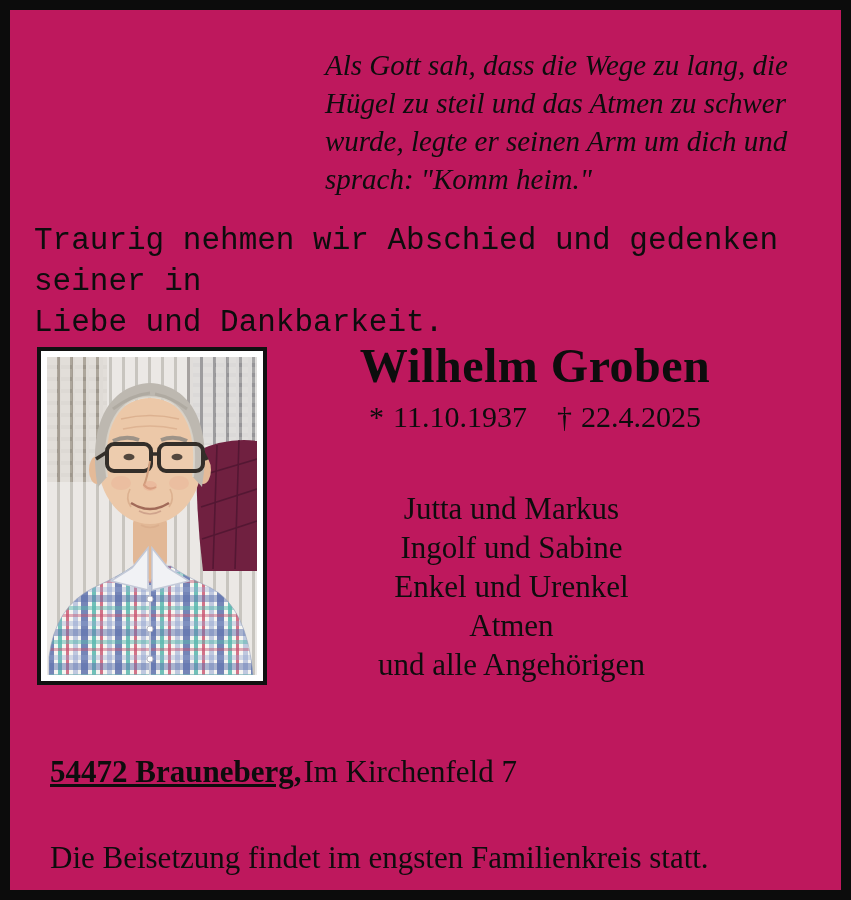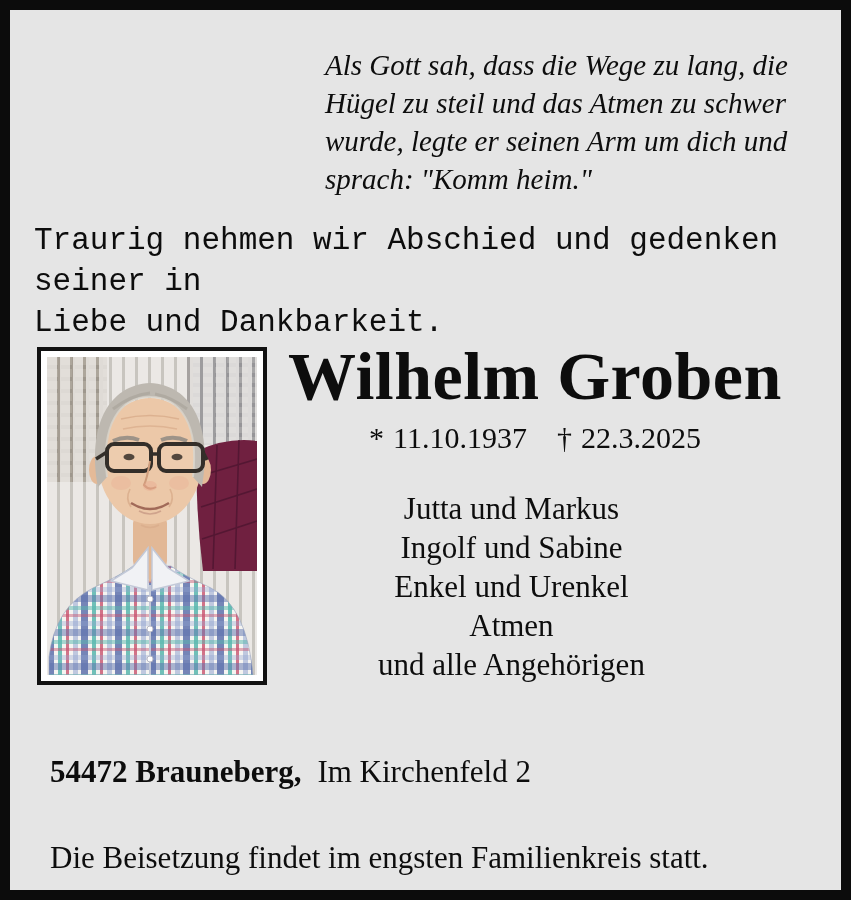--- a/index.html
+++ b/index.html
@@ -5,21 +5,21 @@
   html, body {
     margin: 0;
     padding: 0;
     background: #ffffff;
   }
   .page {
     position: relative;
     width: 851px;
     height: 900px;
     box-sizing: border-box;
-    background: #e5e5e5;
+    background: #be185d;
     border: 10px solid #0c0c0c;
     font-family: "Liberation Serif", "DejaVu Serif", serif;
     color: #0d0d0d;
     overflow: hidden;
   }
   .abs { position: absolute; }
 
   .quote {
     left: 315px;
     top: 36px;
@@ -56,21 +56,21 @@
     height: 318px;
   }
 
   .right-col {
     left: 255px;
     top: 331px;
     width: 540px;
     text-align: center;
   }
   .deceased-name {
-    font-size: 68px;
+    font-size: 48px;
     font-weight: bold;
     line-height: 1.05;
     letter-spacing: 0.5px;
     white-space: nowrap;
   }
   .dates {
     margin-top: 9px;
     font-size: 30px;
     white-space: nowrap;
   }
@@ -86,21 +86,22 @@
   }
 
   .address-line {
     left: 40px;
     top: 744px;
     font-size: 31px;
     white-space: nowrap;
   }
   .address-city {
     font-weight: bold;
-    margin-right: 16px;
+    margin-right: 2px;
+    text-decoration: underline;
   }
 
   .closing {
     left: 40px;
     top: 804px;
     font-size: 31px;
     white-space: nowrap;
     margin-top: 26px;
   }
 </style>
@@ -215,31 +216,31 @@
       <path d="M123,132 Q128,142 122,150" fill="none" stroke="#d8ab8a" stroke-width="1.6" opacity="0.8"></path>
       <path d="M84,146 Q103,158 122,146" fill="none" stroke="#a16a58" stroke-width="2.6"></path>
       <path d="M92,154 Q103,160 114,154" fill="none" stroke="#c89a84" stroke-width="1.6" opacity="0.8"></path>
       <path d="M94,168 Q103,173 112,168" fill="none" stroke="#d8ab8a" stroke-width="1.5" opacity="0.7"></path>
     </svg>
   </div>
 
   <div class="abs right-col">
     <div class="deceased-name">Wilhelm Groben</div>
     <div class="dates">
-      <span class="birth-group"><span class="sym">*</span><span>11.10.1937</span></span><span class="death-group"><span class="sym">†</span><span>22.3.2025</span></span>
+      <span class="birth-group"><span class="sym">*</span><span>11.10.1937</span></span><span class="death-group"><span class="sym">†</span><span>22.4.2025</span></span>
     </div>
   </div>
 
   <div class="abs mourners">
     <div>Jutta und Markus</div>
     <div>Ingolf und Sabine</div>
     <div>Enkel und Urenkel</div>
     <div>Atmen</div>
     <div>und alle Angehörigen</div>
   </div>
 
   <div class="abs address-line">
-    <span class="address-city">54472 Brauneberg,</span><span>Im Kirchenfeld 2</span>
+    <span class="address-city">54472 Brauneberg,</span><span>Im Kirchenfeld 7</span>
   </div>
 
   <div class="abs closing">Die Beisetzung findet im engsten Familienkreis statt.</div>
 
 </div>
 
 </body></html>

